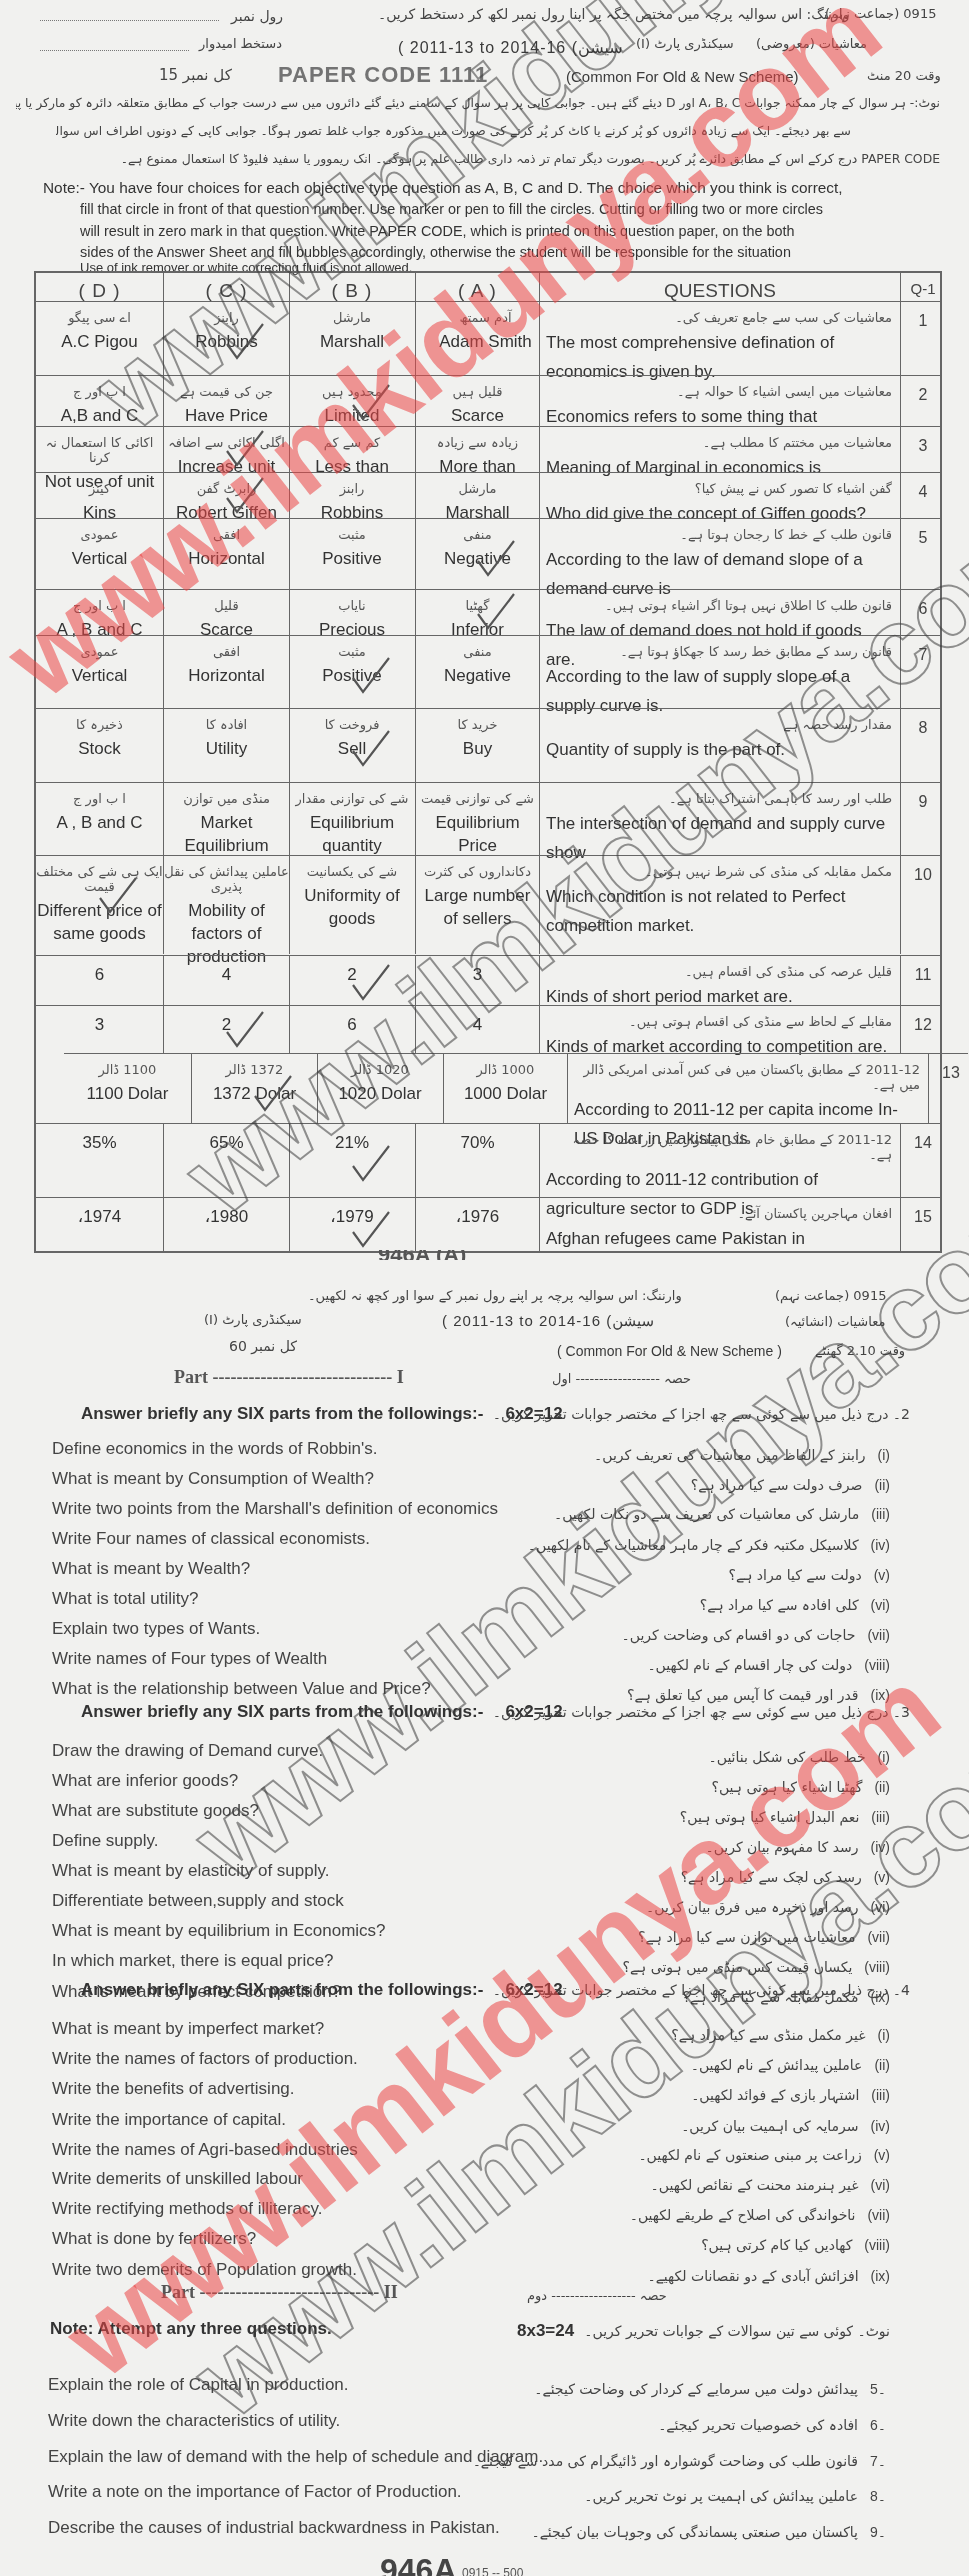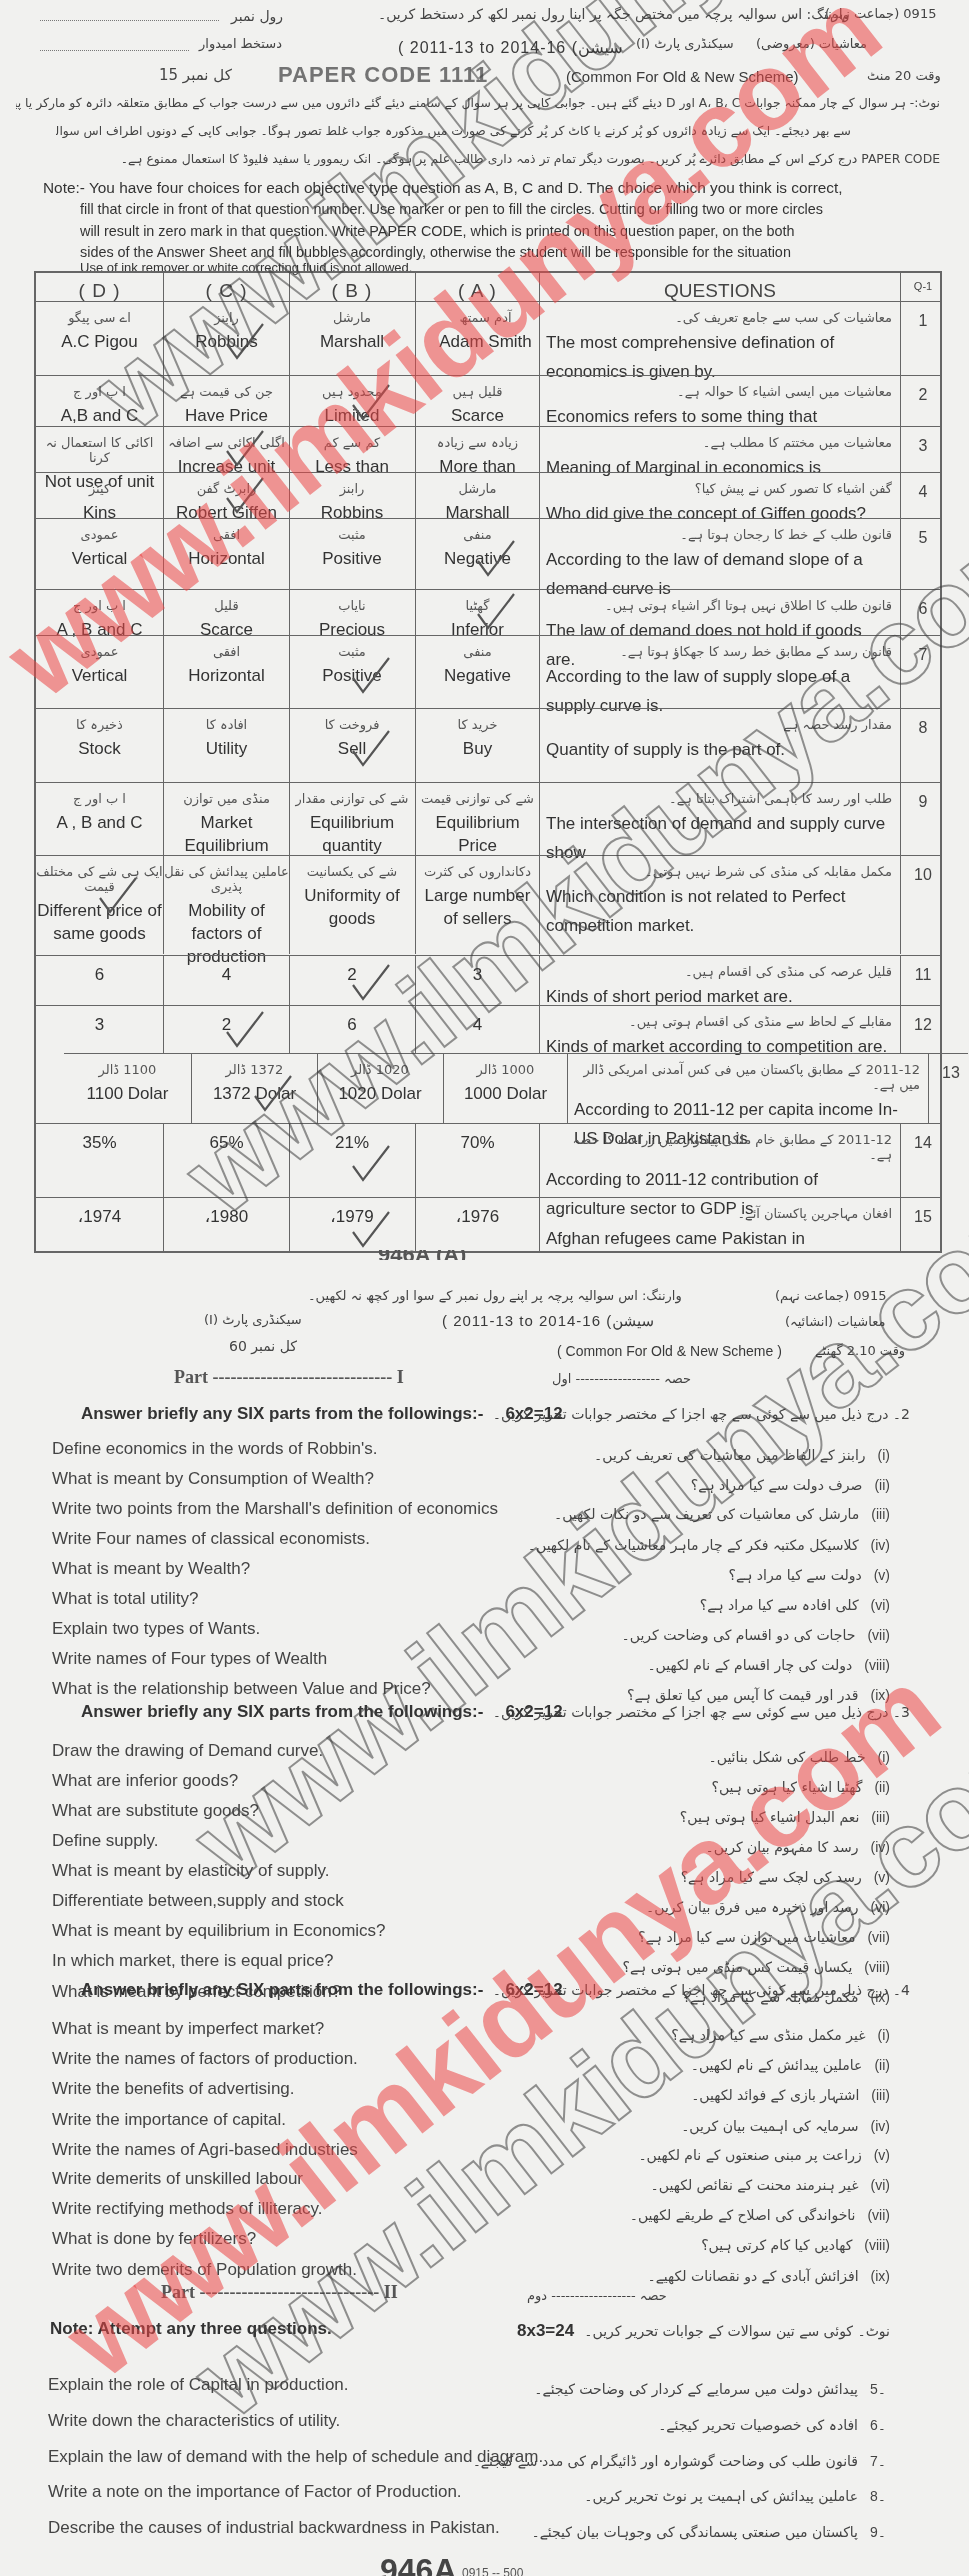--- a/index.html
+++ b/index.html
@@ -64,21 +64,21 @@
   <div class="abs note-en" style="left:80px;top:244px;font-size:14.4px;">sides of  the  Answer  Sheet and fill bubbles accordingly,  otherwise  the student  will be responsible for  the situation</div>
   <div class="abs note-en" style="left:80px;top:260px;font-size:13px;">Use  of ink remover or white correcting  fluid is not allowed.</div>
 
   <div class="mcq" id="mcq" style="height:982px;">
     <div class="mcq-row" style="top:0;height:28px;border-top:none;">
       <div class="cell hdr-cell" style="left:0;width:127px;">( D )</div>
       <div class="cell hdr-cell" style="left:127px;width:126px;">( C )</div>
       <div class="cell hdr-cell" style="left:253px;width:125px;">( B )</div>
       <div class="cell hdr-cell" style="left:379px;width:124px;">( A )</div>
       <div class="cell hdr-cell" style="left:503px;width:361px;letter-spacing:0;">QUESTIONS</div>
-      <div class="cell hdr-cell" style="left:864px;width:45px;font-size:11px;letter-spacing:0;">Q-1</div>
+      <div class="cell hdr-cell" style="left:864px;width:45px;font-size:15px;letter-spacing:0;">Q-1</div>
     </div>
     <div id="rows">
         <div class="mcq-row" style="top: 28px; height: 75px;">
           <div class="cell" style="left:0px;width:127px;">
             <span class="ur">اے سی پیگو</span>
             <span class="en">A.C Pigou</span>
           </div>
           <div class="cell" style="left:127px;width:126px;">
             <span class="ur">رابنز</span>
             <span class="en">Robbins</span>

